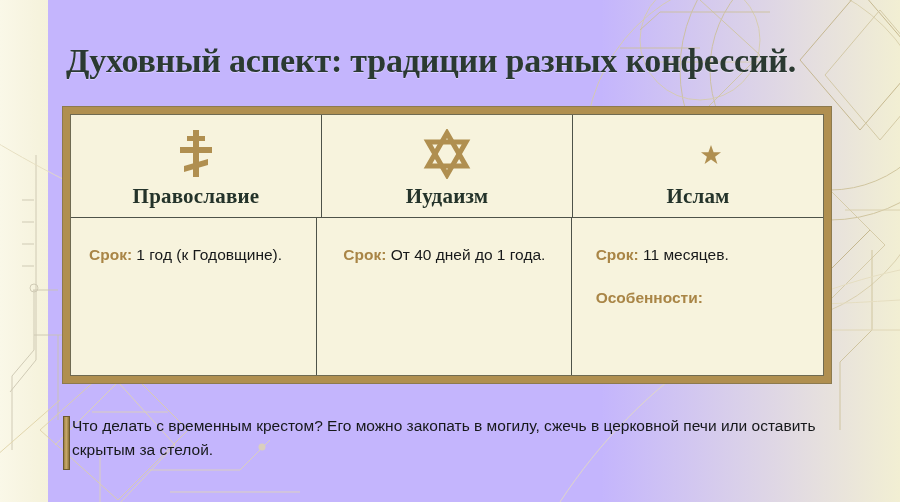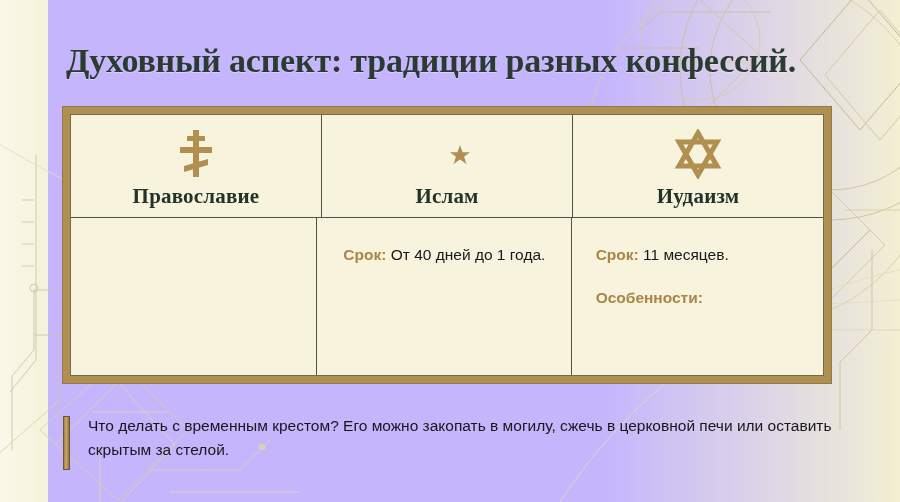--- a/index.html
+++ b/index.html
@@ -149,21 +149,21 @@
   .footer-bar {
     width: 7px;
     height: 54px;
     background: linear-gradient(90deg, #9e7f44 0%, #c9ab6c 45%, #8e7238 100%);
     border: 1px solid #6c5a2e;
     box-sizing: border-box;
     flex: 0 0 auto;
     margin-top: 2px;
   }
   .footer-text {
-    margin-left: 18px;
+    margin-left: 2px;
     font-family: "Liberation Sans", sans-serif;
     font-size: 15.5px;
     line-height: 24px;
     color: #16181a;
     font-weight: 500;
     max-width: 760px;
   }
 </style>
 </head>
 <body>
@@ -235,45 +235,46 @@
                 <rect x="2" y="20" width="32" height="6"></rect>
                 <polygon points="6,39 30,32 30,38 6,45"></polygon>
               </g>
             </svg>
           </div>
           <div class="head-label">Православие</div>
         </div>
 
         <div class="cell head-cell">
           <div class="head-icon">
-            <svg width="46" height="50" viewBox="0 0 46 50" aria-hidden="true">
-              <path d="M31 3 A22 22 0 1 0 31 47 A18 18 0 1 1 31 3 Z" fill="#b08f50"></path>
-              <polygon fill="#b08f50" points="36,16 38.6,23.2 46,23.2 40.1,27.8 42.4,35 36,30.6 29.6,35 31.9,27.8 26,23.2 33.4,23.2"></polygon>
-            </svg>
-          </div>
-          <div class="head-label">Ислам</div>
-        </div>
-
-        <div class="cell head-cell">
-          <div class="head-icon">
             <svg width="50" height="50" viewBox="0 0 50 50" aria-hidden="true">
               <g fill="none" stroke="#b08f50" stroke-width="5" stroke-linejoin="miter">
                 <polygon points="25,4 44,37 6,37"></polygon>
                 <polygon points="25,46 6,13 44,13"></polygon>
               </g>
             </svg>
           </div>
           <div class="head-label">Иудаизм</div>
         </div>
 
+        <div class="cell head-cell">
+          <div class="head-icon">
+            <svg width="46" height="50" viewBox="0 0 46 50" aria-hidden="true">
+              <path d="M31 3 A22 22 0 1 0 31 47 A18 18 0 1 1 31 3 Z" fill="#b08f50"></path>
+              <polygon fill="#b08f50" points="36,16 38.6,23.2 46,23.2 40.1,27.8 42.4,35 36,30.6 29.6,35 31.9,27.8 26,23.2 33.4,23.2"></polygon>
+            </svg>
+          </div>
+          <div class="head-label">Ислам</div>
+        </div>
+
       </div>
 
       <div class="table-body-row">
 
         <div class="cell body-cell c1">
+          <p class="para"><span class="lbl">Срок:</span><span> 1 год (к Годовщине).</span></p>
         </div>
 
         <div class="cell body-cell c2">
           <p class="para"><span class="lbl">Срок:</span><span> От 40 дней до 1 года.</span></p>
         </div>
 
         <div class="cell body-cell c3">
           <p class="para"><span class="lbl">Срок:</span><span> 11 месяцев.</span></p>
           <p class="para"><span class="lbl">Особенности:</span><br></p>
         </div>

